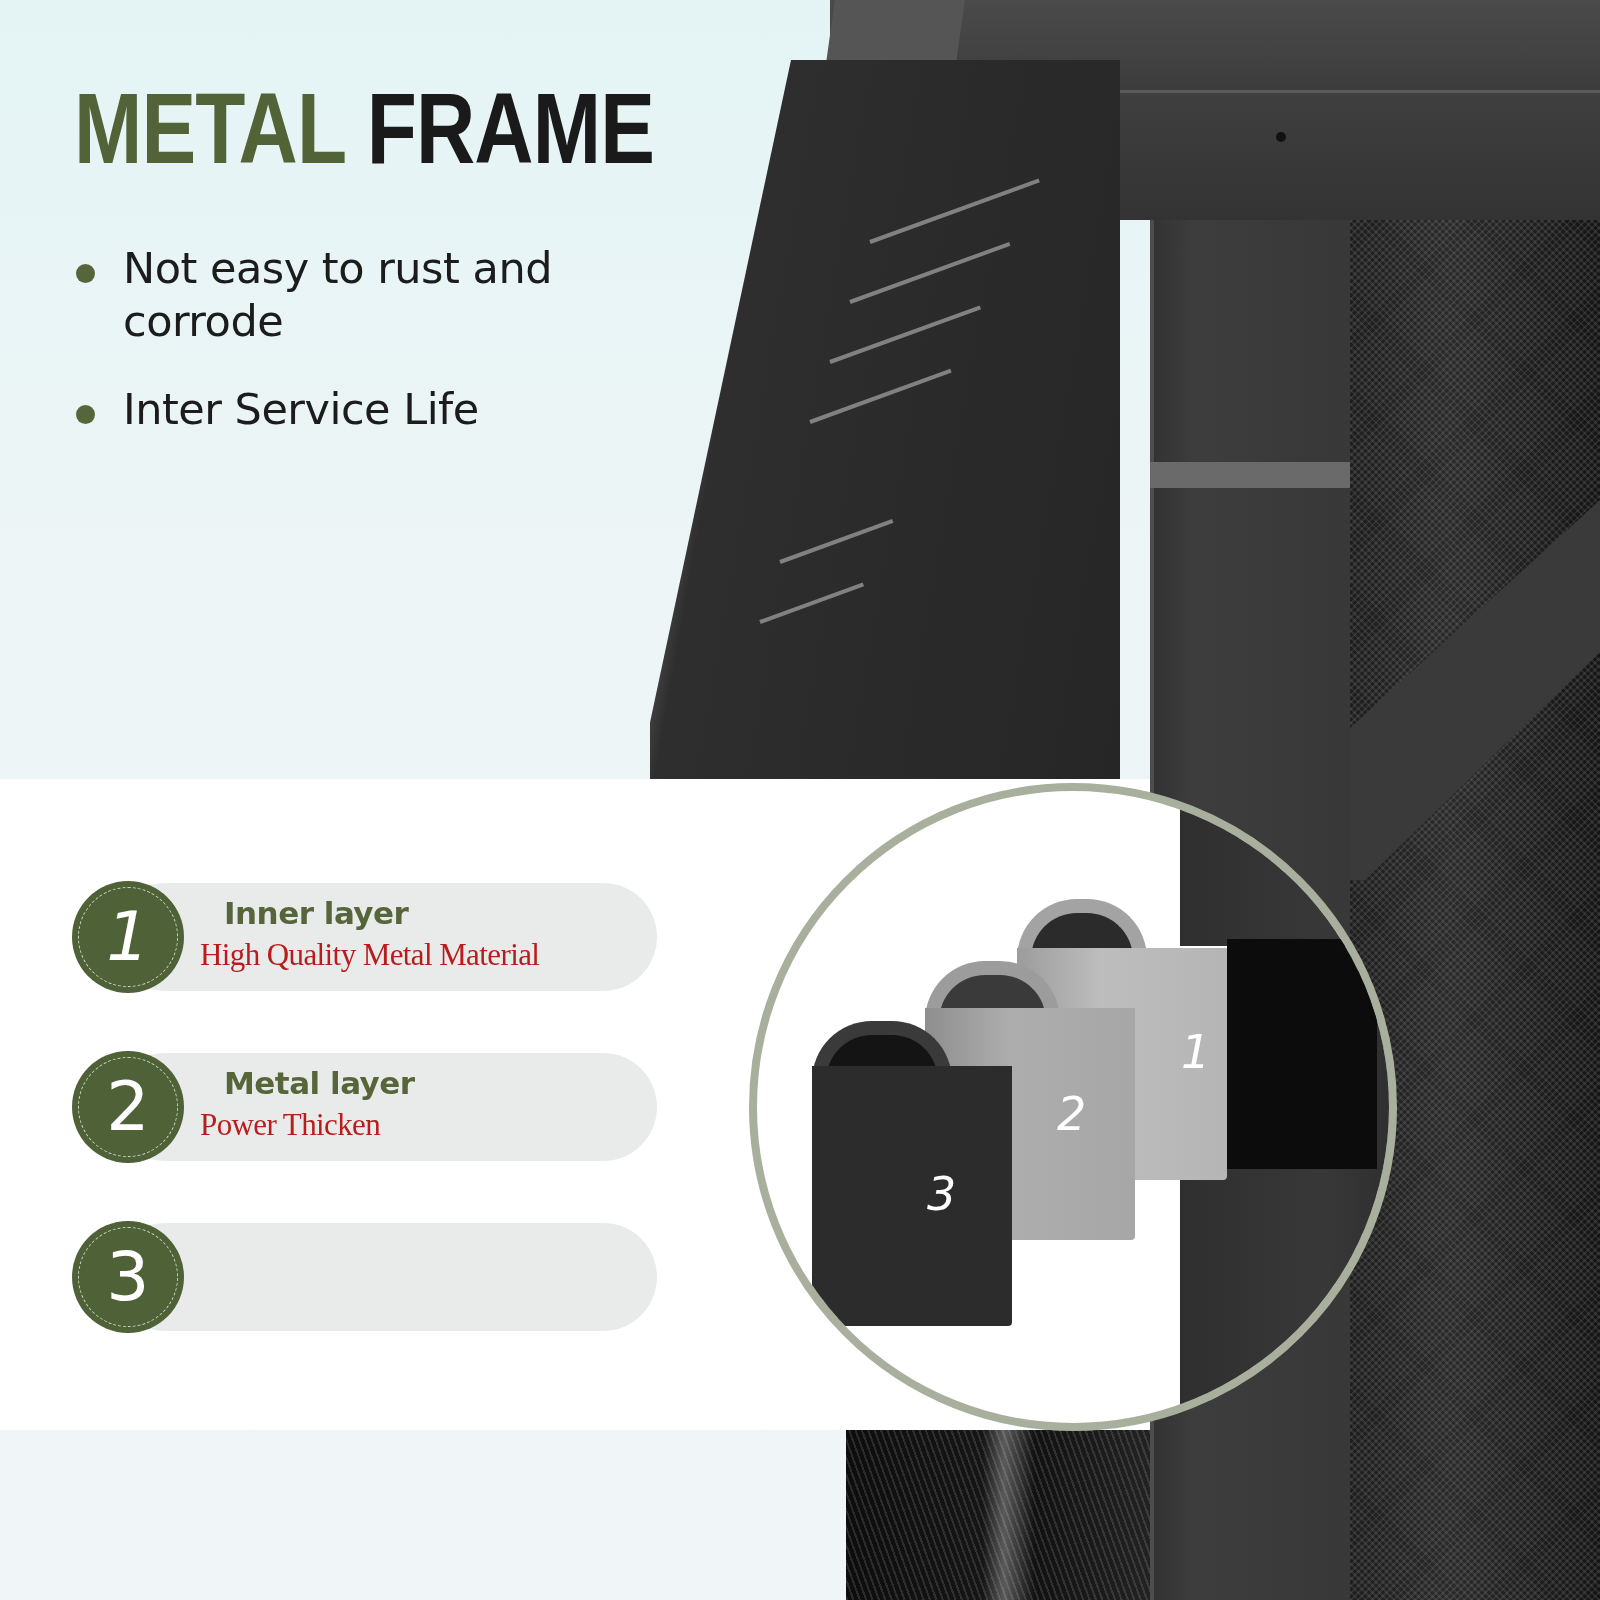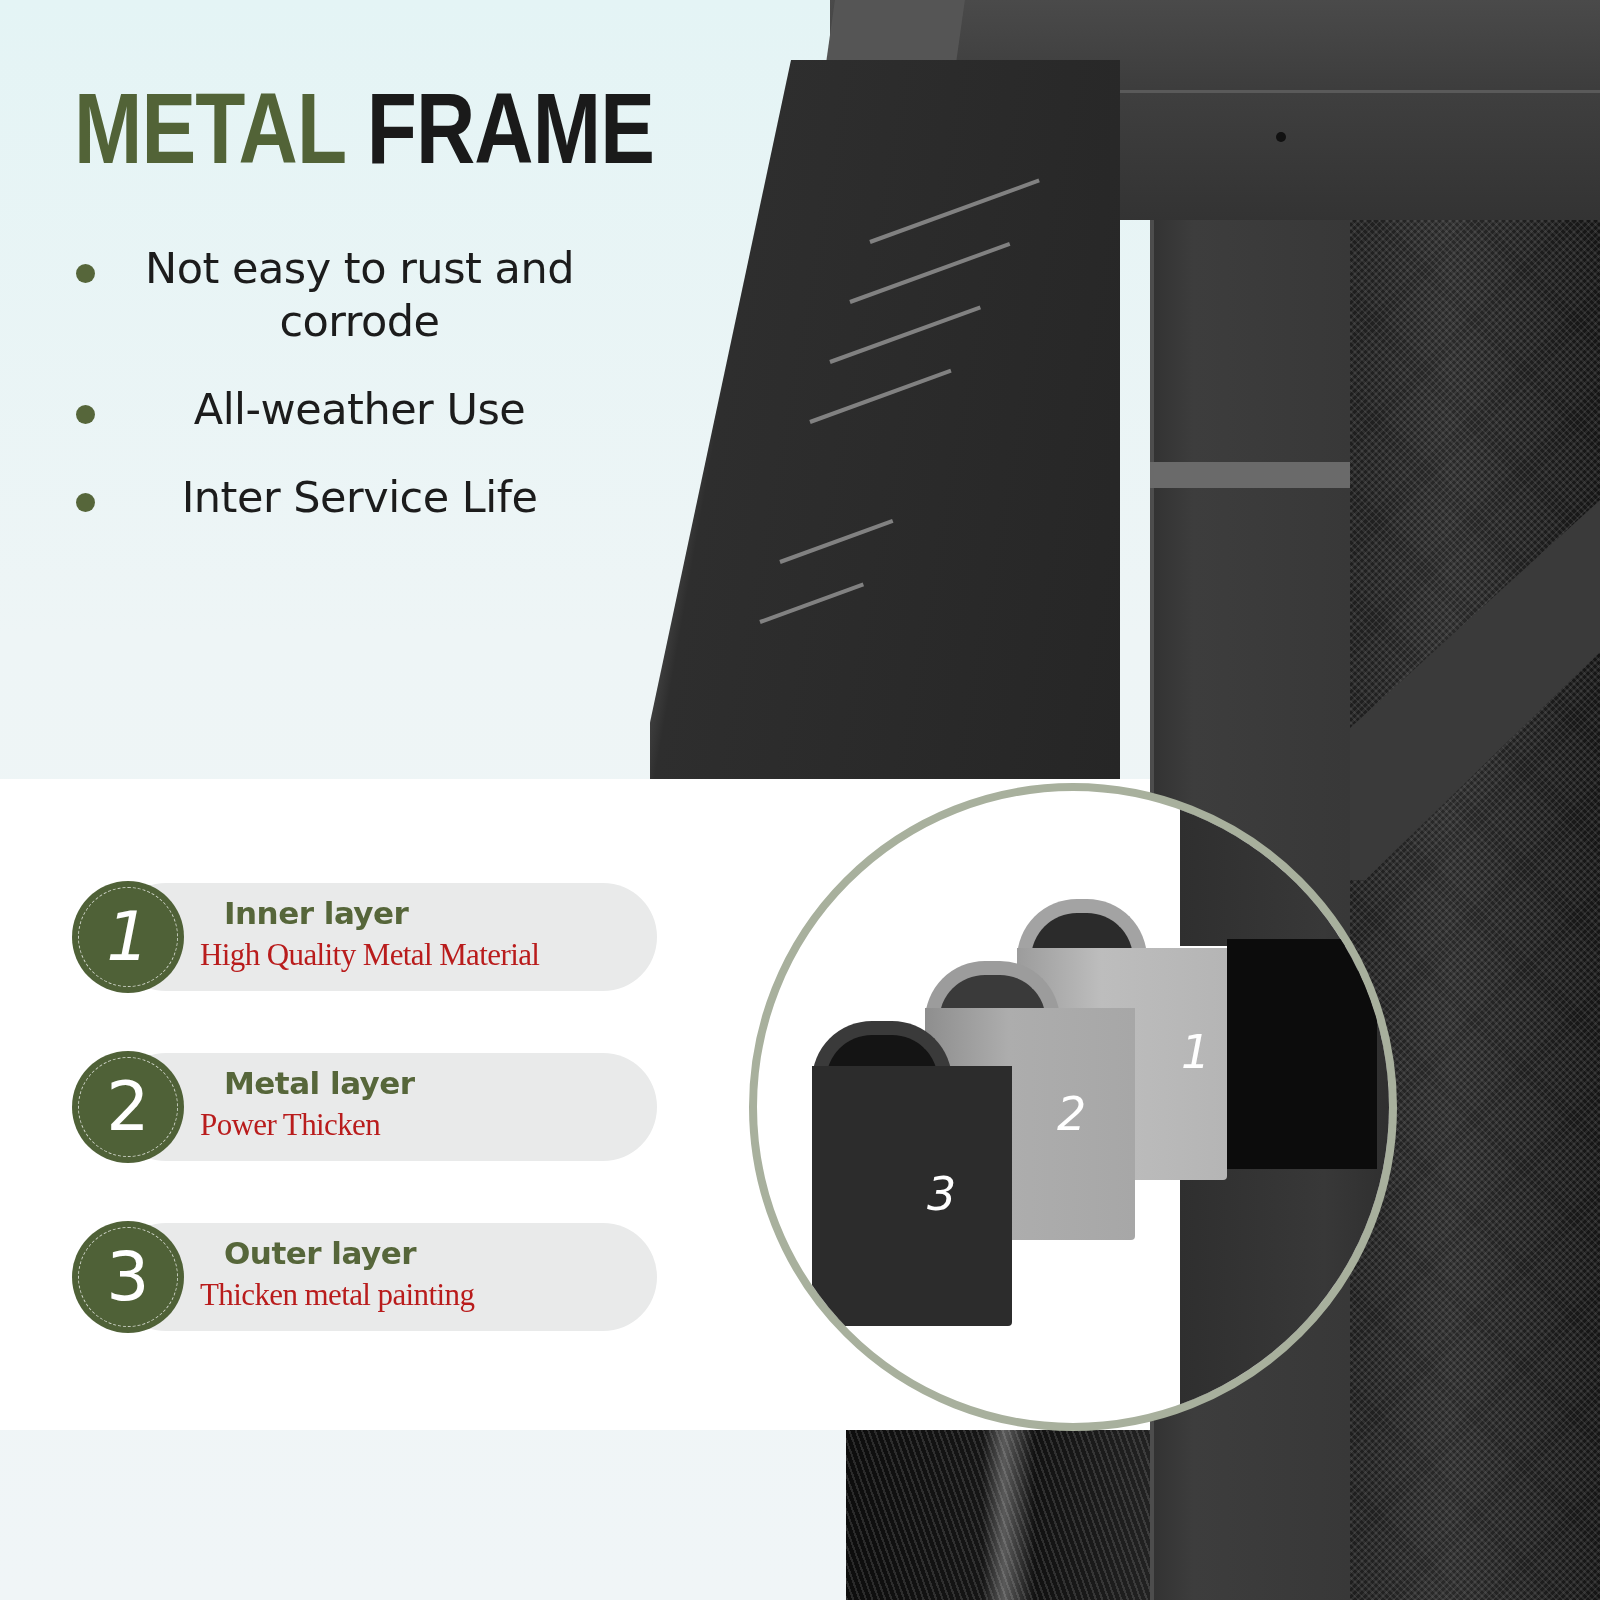--- a/index.html
+++ b/index.html
@@ -84,21 +84,20 @@
     .headline .w1 { color: #526337; }
     .headline .w2 { color: #1a1a1a; }
 
     
     .bullets { position: absolute; left: 76px; top: 242px; width: 520px; list-style: none; }
     .bullets li {
       position: relative; padding-left: 47px;
       font-family: "DejaVu Sans", sans-serif;
       font-size: 43px; line-height: 53px; color: #1c1c1c;
       letter-spacing: -0.5px;
-      text-align: center;
     }
     .bullets li::before {
       content: ""; position: absolute; left: 0; top: 22px;
       width: 19px; height: 19px; border-radius: 50%; background: #56663a;
     }
     .bullets li + li { margin-top: 35px; }
 
     
     .layers { position: absolute; left: 72px; top: 883px; width: 585px; }
     .layer {
@@ -188,21 +187,20 @@
 
 <div class="white-band"></div>
 
 <h1 class="headline">
   <span class="w1">METAL</span>
   <span class="w2">FRAME</span>
 </h1>
 
 <ul class="bullets">
   <li>Not easy to rust and corrode</li>
-  <li>All-weather Use</li>
   <li>Inter Service Life</li>
 </ul>
 
 <div class="layers">
   <div class="layer">
     <div class="layer-pill"></div>
     <div class="layer-badge">
       <span class="layer-num">1</span>
     </div>
     <div class="layer-text">
@@ -220,24 +218,20 @@
       <div class="layer-title">Metal layer</div>
       <div class="layer-desc">Power Thicken</div>
     </div>
   </div>
 
   <div class="layer">
     <div class="layer-pill"></div>
     <div class="layer-badge">
       <span class="layer-num upright">3</span>
     </div>
-    <div class="layer-text">
-      <div class="layer-title">Outer layer</div>
-      <div class="layer-desc">Thicken metal painting</div>
-    </div>
   </div>
 </div>
 
 <div class="zoom-circle">
   <div class="zc-post"></div>
   <div class="zc-post-gap"></div>
   <div class="zc-dark-block"></div>
 
   <div class="strip strip-1-top"></div>
   <div class="strip strip-1"></div>

